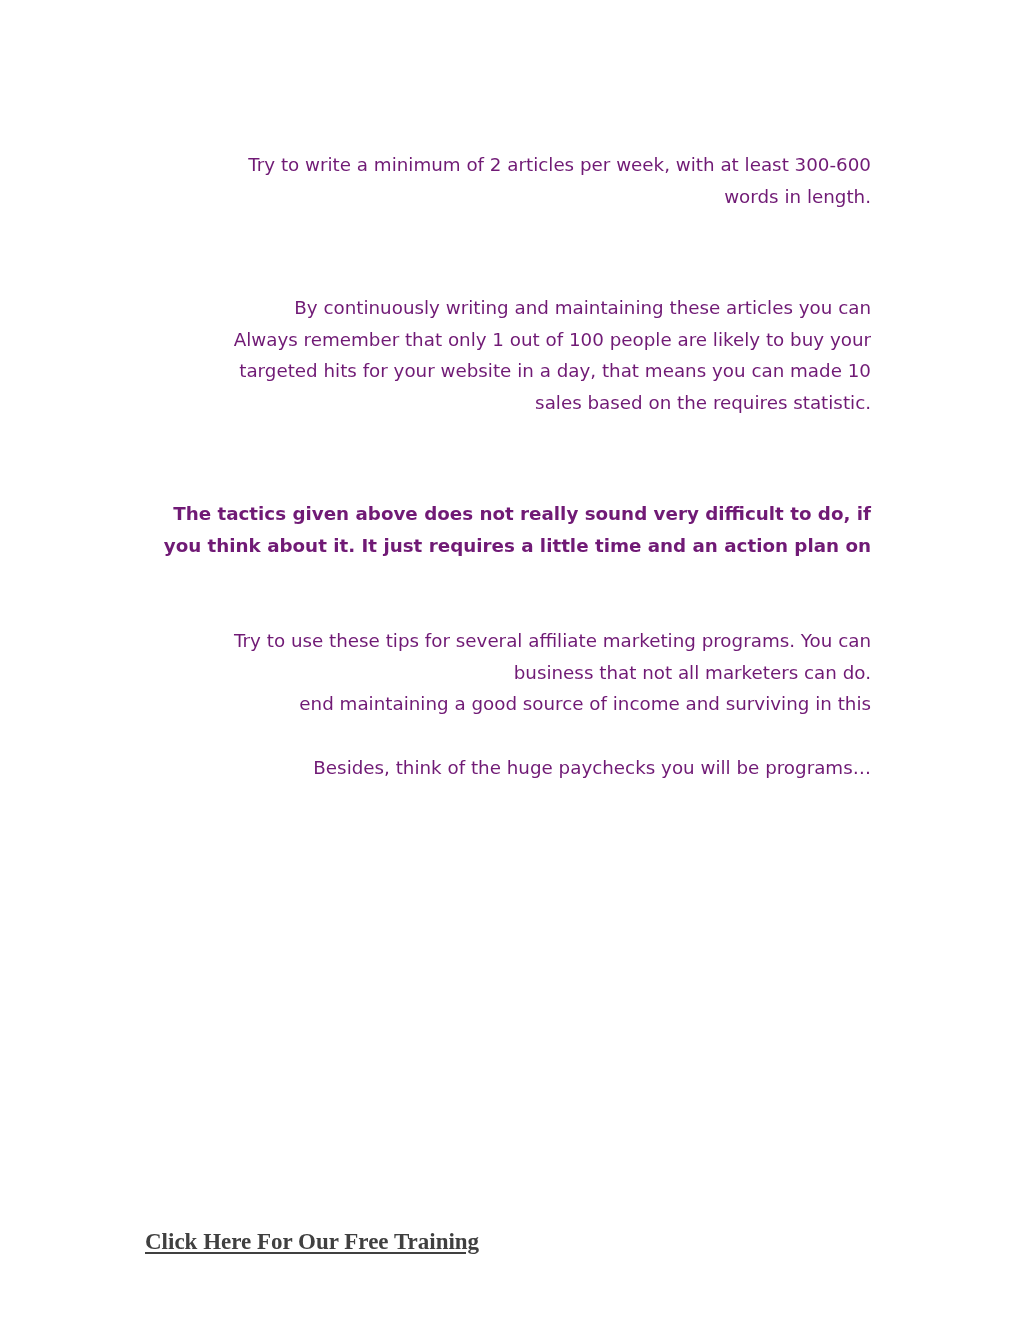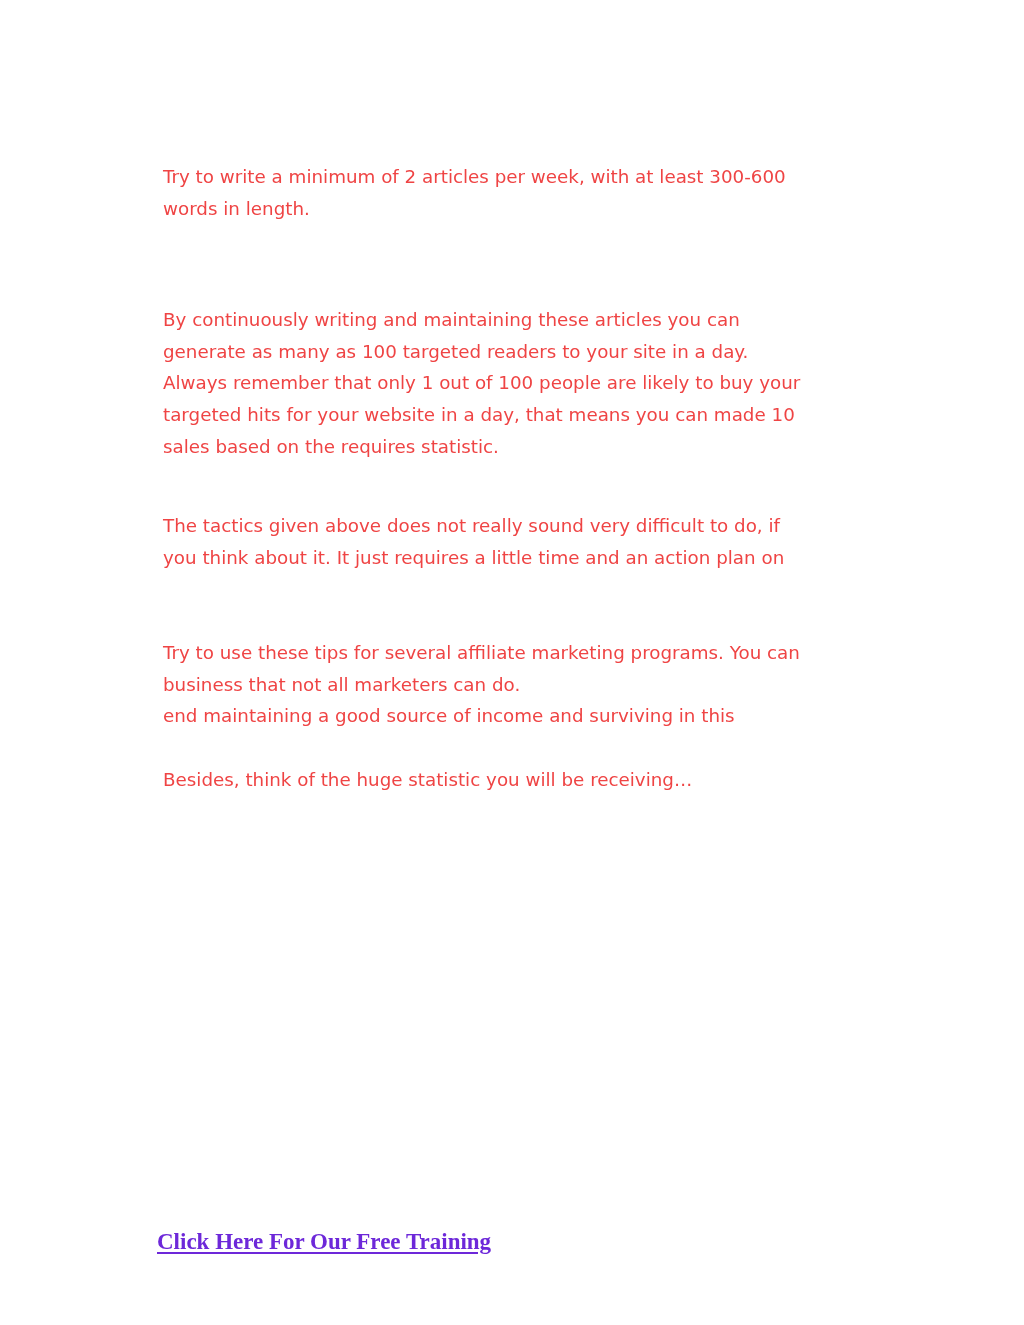--- a/index.html
+++ b/index.html
@@ -19,80 +19,80 @@
       left: 0;
       top: 0;
       width: 1024px;
       height: 1325px;
       background: #ffffff;
     }
     .para {
       position: absolute;
       left: 151px;
       width: 720px;
-      margin: 12px;
+      margin: 0;
       font-family: "DejaVu Sans", sans-serif;
       font-size: 18.3px;
       line-height: 31.7px;
-      color: #ef4444;
+      color: #701a75;
       white-space: normal;
       letter-spacing: 0;
+      text-align: right;
     }
     .para .line {
       display: block;
       white-space: nowrap;
     }
     #p1 { top: 149px; }
     #p2 { top: 292px; }
-    #p3 { top: 498px; }
+    #p3 { top: 498px; font-weight: bold; }
     #p4 { top: 625px; }
     #p5 { top: 752px; }
     .cta {
       position: absolute;
-      left: 157px;
+      left: 145px;
       top: 1227px;
       font-family: "Liberation Serif", serif;
       font-weight: bold;
       font-size: 23px;
       line-height: 30px;
-      color: #6d28d9;
+      color: #404040;
       text-decoration: underline;
       text-decoration-thickness: 2px;
       text-underline-offset: 3px;
       cursor: pointer;
     }
   </style>
 </head>
 <body>
 
 <div class="page">
 
   <p class="para" id="p1">
     <span class="line">Try to write a minimum of 2 articles per week, with at least 300-600</span>
     <span class="line">words in length.</span>
   </p>
 
   <p class="para" id="p2">
     <span class="line">By continuously writing and maintaining these articles you can</span>
-    <span class="line">generate as many as 100 targeted readers to your site in a day.</span>
     <span class="line">Always remember that only 1 out of 100 people are likely to buy your</span>
     <span class="line">targeted hits for your website in a day, that means you can made 10</span>
     <span class="line">sales based on the requires statistic.</span>
   </p>
 
   <p class="para" id="p3">
     <span class="line">The tactics given above does not really sound very difficult to do, if</span>
     <span class="line">you think about it. It just requires a little time and an action plan on</span>
   </p>
 
   <p class="para" id="p4">
     <span class="line">Try to use these tips for several affiliate marketing programs. You can</span>
     <span class="line">business that not all marketers can do.</span>
     <span class="line">end maintaining a good source of income and surviving in this</span>
   </p>
 
   <p class="para" id="p5">
-    <span class="line">Besides, think of the huge statistic you will be receiving…</span>
+    <span class="line">Besides, think of the huge paychecks you will be programs…</span>
   </p>
 
   <a class="cta">Click Here For Our Free Training</a>
 
 </div>
 
 </body></html>

